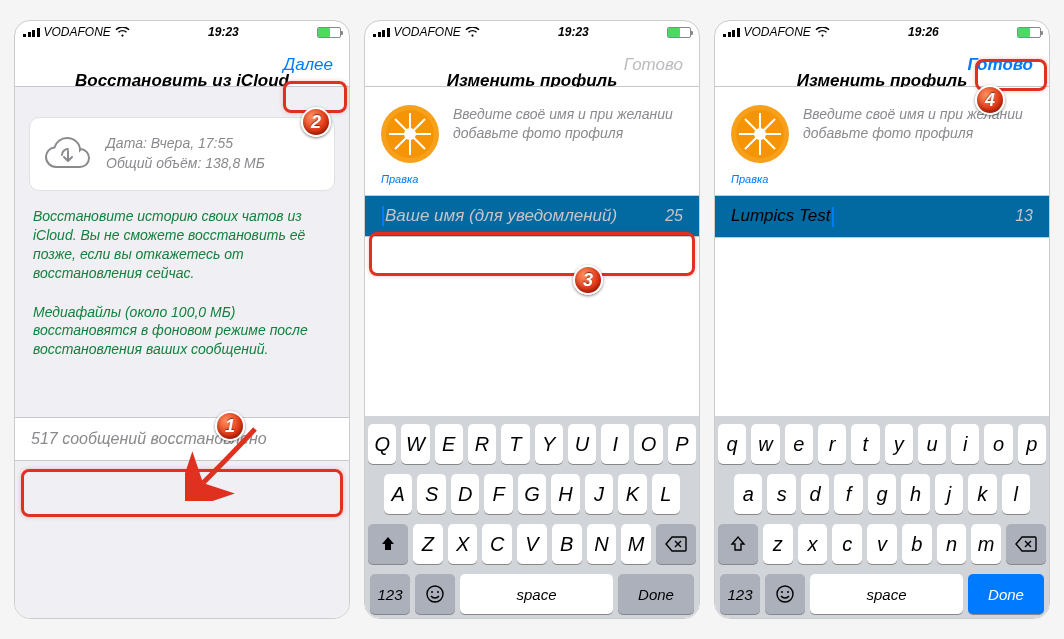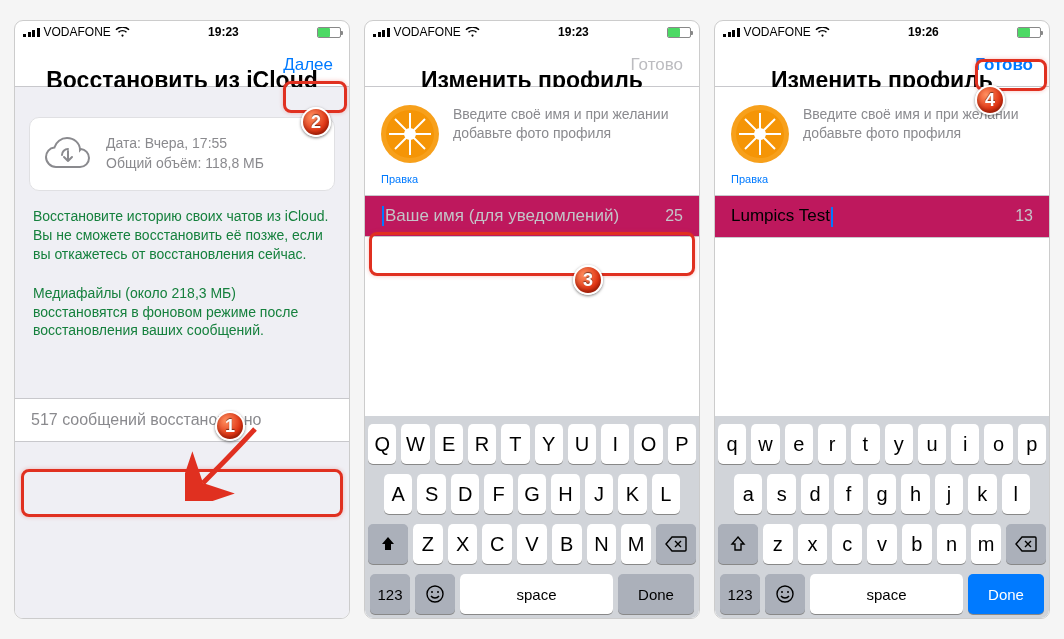--- a/index.html
+++ b/index.html
@@ -10,25 +10,26 @@
   gap: 14px;
   padding: 20px 14px;
   width: 1064px;
   height: 639px;
 }
 .phone {
   width: 340px;
   height: 599px;
   background: #fff;
   border: 1px solid #ccc;
-  border-radius: 9px;
+  border-radius: 16px;
   position: relative;
   overflow: hidden;
   display: flex;
   flex-direction: column;
+  font-style: italic;
 }
 
 .status-bar {
   height: 22px;
   display: flex;
   align-items: center;
   justify-content: space-between;
   padding: 0 8px;
   font-size: 12px;
   font-weight: 500;
@@ -46,21 +47,21 @@
 .battery-fill { height:100%; background:#4cd964; border-radius:1px; }
 
 .nav-bar {
   height: 44px;
   display: flex;
   align-items: center;
   justify-content: center;
   position: relative;
   border-bottom: 1px solid #c8c8cc;
 }
-.nav-title { font-size: 23px; font-weight: 600; color: #000; margin-top: 32px; }
+.nav-title { font-size: 17px; font-weight: 600; color: #000; margin-top: 32px; }
 .nav-right {
   position: absolute;
   right: 16px;
   font-size: 17px;
   color: #007aff;
 }
 .nav-right.disabled { color: #bcbcc0; }
 
 .content { flex: 1; background: #efeff4; overflow: hidden; position: relative; }
 .content-white { background: #fff; }
@@ -104,21 +105,21 @@
   width: 58px; height: 58px; border-radius: 50%;
   background: #f7a01b;
   display:flex; align-items:center; justify-content:center;
   flex: none;
 }
 .profile-hint { font-size: 14px; color: #8a8a8e; line-height:1.35; }
 .edit-link { font-size: 11px; color:#007aff; padding: 4px 16px 10px; }
 .name-row {
   border-top:1px solid #c8c8cc;
   border-bottom:1px solid #c8c8cc;
-  background:#be185d;
+  background:#0369a1;
   display:flex;
   align-items:center;
   padding: 10px 16px;
   font-size: 17px;
 }
 .name-placeholder { color:#c4c4c8; flex:1; }
 .name-value { color:#000; flex:1; }
 .name-count { color:#c4c4c8; font-size:16px; margin-left:20px;}
 .cursor { display:inline-block; width:2px; height:20px; background:#007aff; vertical-align:middle; margin:0 1px;}
 
@@ -205,25 +206,25 @@
     <div class="cloud-card">
       <div class="cloud-icon">
         <svg viewBox="0 0 48 44" width="48" height="44">
             <path d="M36 18c0-7-6-12-13-12-6 0-11 4-12.6 9.5C5.5 16 2 20 2 25c0 5.5 4.5 10 10 10h24c5 0 9-4 9-9 0-4.7-3.6-8.5-8.2-8.9z" fill="none" stroke="#8a8a8e" stroke-width="2"></path>
             <path d="M24 19v10m0 0l-4-4m4 4l4-4" fill="none" stroke="#8a8a8e" stroke-width="2" stroke-linecap="round"></path>
             <path d="M18 23a6 6 0 016-6" fill="none" stroke="#8a8a8e" stroke-width="2" stroke-linecap="round"></path>
           </svg>
       </div>
       <div class="cloud-meta">
         <div>Дата: Вчера, 17:55</div>
-        <div>Общий объём: 118,8 МБ</div>
+        <div>Общий объём: 138,8 МБ</div>
       </div>
     </div>
     <p class="body-text">Восстановите историю своих чатов из iCloud. Вы не сможете восстановить её позже, если вы откажетесь от восстановления сейчас.</p>
-    <p class="body-text">Медиафайлы (около 218,3 МБ) восстановятся в фоновом режиме после восстановления ваших сообщений.</p>
+    <p class="body-text">Медиафайлы (около 100,0 МБ) восстановятся в фоновом режиме после восстановления ваших сообщений.</p>
     <div class="restored-row" style="margin-top:58px">517 сообщений восстановлено</div>
   </div>
 
   <div class="hl" style="top:60px; right:2px; width:64px; height:32px;"></div>
   <div class="hl" style="top:448px; left:6px; right:6px; height:48px;"></div>
   <div class="badge" style="top:86px; right:18px;">2</div>
   <div class="badge" style="top:390px; left:200px;">1</div>
   <svg class="arrow" style="top:400px; left:170px; width:90px; height:80px;" viewBox="0 0 90 80">
     <defs>
         <marker id="ah" markerWidth="12" markerHeight="12" refX="3" refY="6" orient="auto">

